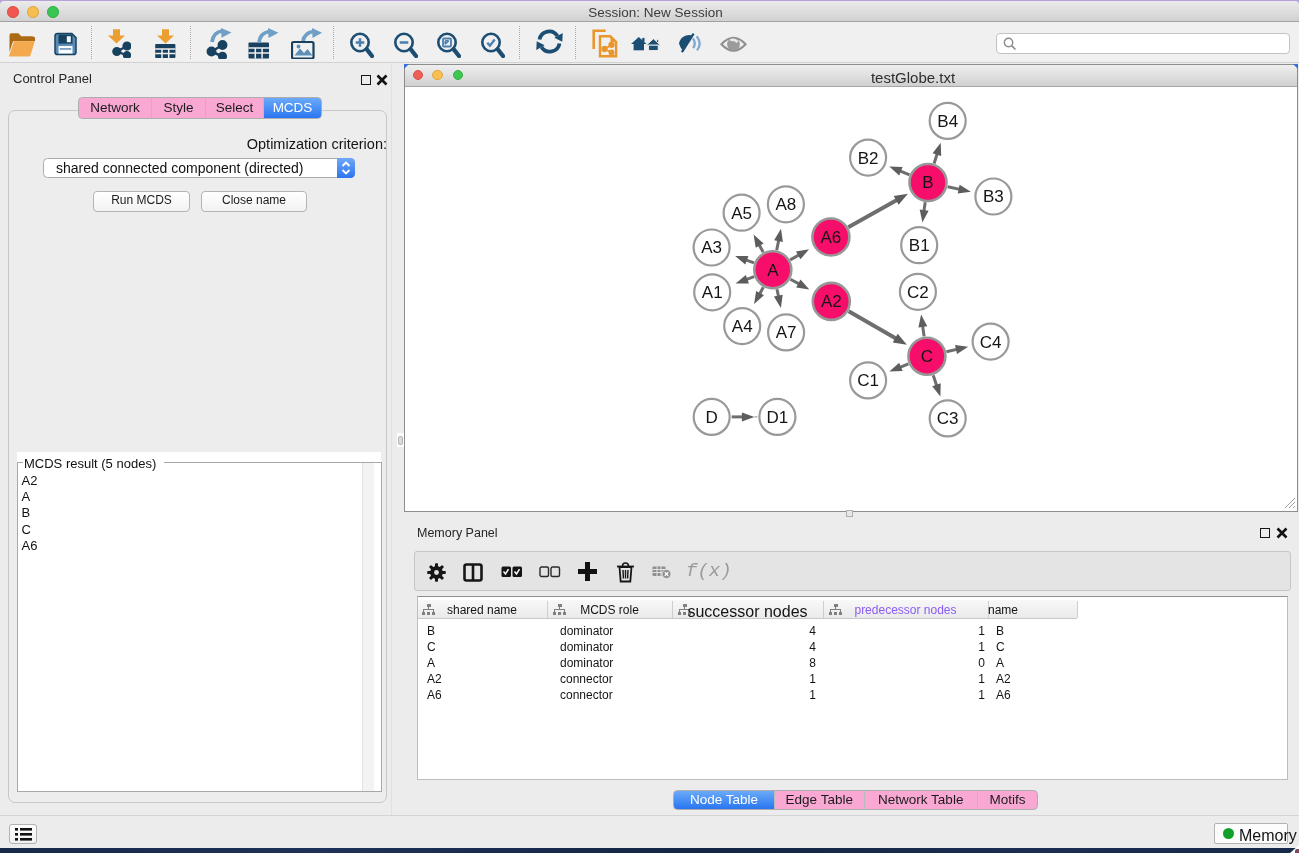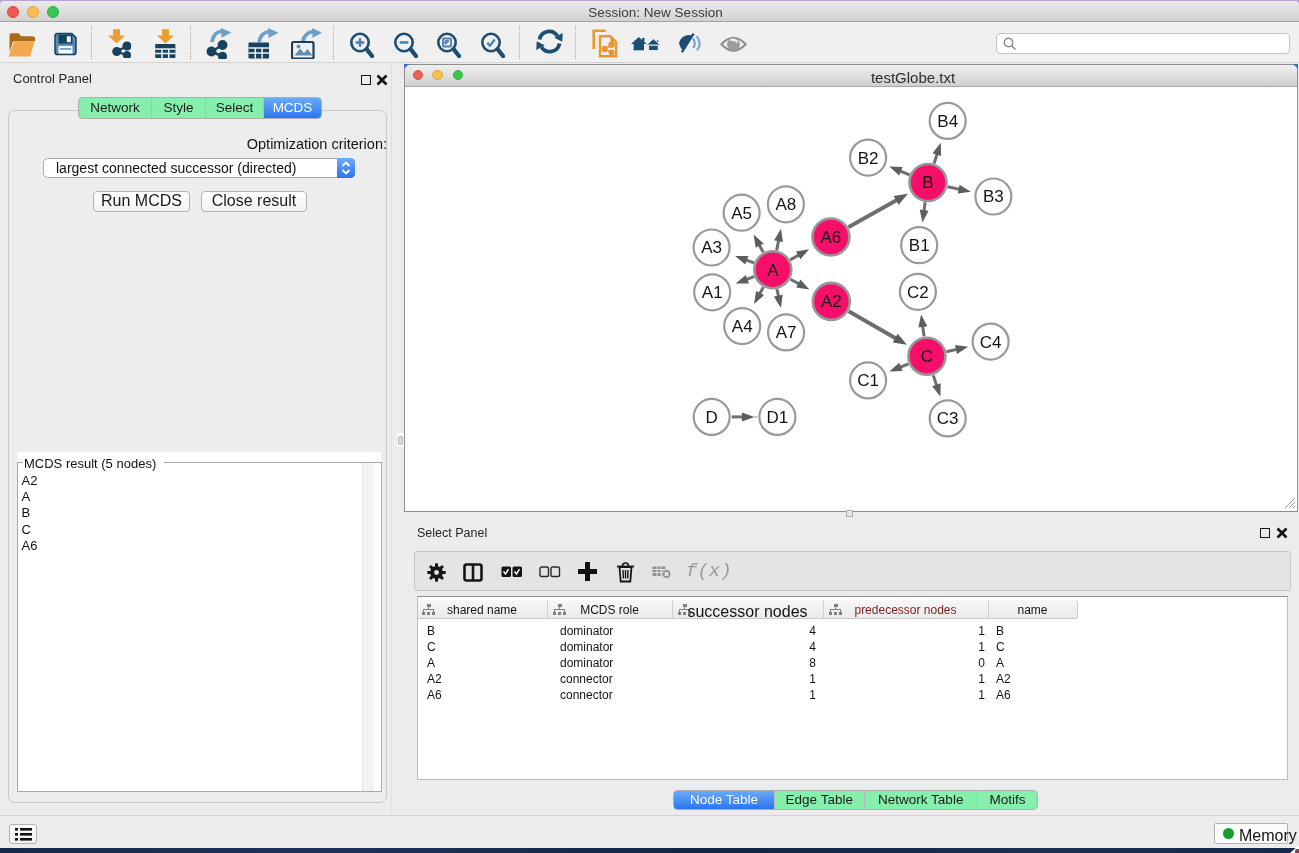--- a/index.html
+++ b/index.html
@@ -1,24 +1,24 @@
 <!DOCTYPE html>
 <html><head>
 <meta charset="utf-8">
 <style>
 html,body{margin:0;padding:0}
 body{width:1299px;height:853px;position:relative;overflow:hidden;
   font-family:"Liberation Sans",sans-serif;background:#ececec}
 .abs{position:absolute}
-.seg{display:flex;position:absolute;border:1px solid #adadad;border-radius:4.5px;background:#86efac;overflow:hidden}
+.seg{display:flex;position:absolute;border:1px solid #adadad;border-radius:4.5px;background:#f9a8d4;overflow:hidden}
 .seg div{font-size:13.5px;color:#1c1c1c;text-align:center;border-left:1px solid #b9b9b9}
 .seg div:first-child{border-left:none}
 .seg .on{background:linear-gradient(#6aaaf8,#2a76f2);color:#fff}
 .btn{position:absolute;background:linear-gradient(#ffffff,#f2f2f2);border:1px solid #b4b4b4;border-radius:4px;
-  font-size:16px;color:#1b1b1b;text-align:center}
+  font-size:12px;color:#1b1b1b;text-align:center}
 </style>
 </head>
 <body>
 
 <div class="abs" style="left:0;top:0;width:1299px;height:5px;background:#b7a2d8"></div>
 <div class="abs" style="left:0;top:1px;width:1299px;height:21px;background:linear-gradient(#ebebeb,#d1d1d1);
   border-radius:4px 4px 0 0;border-bottom:1px solid #a2a2a2;box-sizing:border-box"></div>
 <div class="abs" style="left:7.2px;top:6.3px;width:11.6px;height:11.6px;border-radius:50%;background:#f0574e;border:1px solid #dd4a41;box-sizing:border-box"></div>
 <div class="abs" style="left:27.2px;top:6.3px;width:11.6px;height:11.6px;border-radius:50%;background:#f6bd50;border:1px solid #e2a33a;box-sizing:border-box"></div>
 <div class="abs" style="left:47.2px;top:6.3px;width:11.6px;height:11.6px;border-radius:50%;background:#39c553;border:1px solid #2fae44;box-sizing:border-box"></div>
@@ -179,28 +179,28 @@
 <div class="abs" style="left:391px;top:64px;width:1px;height:751px;background:#e0e0e0"></div>
 <div class="abs" style="left:8px;top:109.5px;width:379px;height:693px;background:#ededed;border:1px solid #c7c7c7;border-radius:7px;box-sizing:border-box"></div>
 <div class="seg" style="left:78px;top:96.5px;height:20.5px;line-height:20.5px">
 <div style="width:72px">Network</div>
     <div style="width:53px">Style</div>
     <div style="width:57px">Select</div>
     <div class="on" style="width:57px">MCDS</div>
 </div>
 <div class="abs" style="left:8px;top:136px;width:379px;text-align:right;font-size:14.5px;color:#141414">Optimization criterion:</div>
 <div class="abs" style="left:43px;top:158px;width:312px;height:20px;background:#fff;border:1px solid #ababab;border-radius:4.5px;box-sizing:border-box"></div>
-<div class="abs" style="left:56px;top:160px;font-size:14px;color:#111">largest connected successor (directed)</div>
+<div class="abs" style="left:56px;top:160px;font-size:14px;color:#111">shared connected component (directed)</div>
 <div class="abs" style="left:337px;top:158px;width:18px;height:20px;background:linear-gradient(#6fa9f8,#2d74ef);border-radius:0 4.5px 4.5px 0;box-sizing:border-box"></div>
 <svg class="abs" style="left:340px;top:161px" width="12" height="14" viewBox="0 0 12 14">
 <path d="M2.5 5 L6 1.5 L9.5 5" fill="none" stroke="#fff" stroke-width="1.8"></path>
 <path d="M2.5 9 L6 12.5 L9.5 9" fill="none" stroke="#fff" stroke-width="1.8"></path>
 </svg>
 <div class="btn" style="left:93px;top:191px;width:95px;height:18.5px;line-height:17px">Run MCDS</div>
-<div class="btn" style="left:201px;top:191px;width:104px;height:18.5px;line-height:17px">Close result</div>
+<div class="btn" style="left:201px;top:191px;width:104px;height:18.5px;line-height:17px">Close name</div>
 
 <div class="abs" style="left:16.5px;top:452px;width:364.5px;height:340px;background:#fff"></div>
 <div class="abs" style="left:16.5px;top:462px;width:1px;height:330px;background:#a8a8a8"></div>
 <div class="abs" style="left:380.5px;top:462px;width:1px;height:330px;background:#a8a8a8"></div>
 <div class="abs" style="left:16.5px;top:791px;width:365px;height:1px;background:#a8a8a8"></div>
 <div class="abs" style="left:16.5px;top:462px;width:6px;height:1px;background:#a8a8a8"></div>
 <div class="abs" style="left:164px;top:462px;width:217px;height:1px;background:#a8a8a8"></div>
 <div class="abs" style="left:24px;top:455.5px;font-size:13px;color:#111">MCDS result (5 nodes)</div>
 <div class="abs" style="left:362px;top:463px;width:12px;height:328px;background:#f3f3f3;border-left:1px solid #e3e3e3;box-sizing:border-box"></div>
 <div class="abs" style="left:21.5px;top:473px;font-size:13px;color:#111;line-height:16.2px">A2<br>A<br>B<br>C<br>A6</div>
@@ -299,21 +299,21 @@
 <text x="514.2" y="164.1" text-anchor="middle" font-size="17" fill="#151515">B1</text>
 <text x="521.9" y="275.1" text-anchor="middle" font-size="17" fill="#151515">C</text>
 <text x="512.9" y="210.7" text-anchor="middle" font-size="17" fill="#151515">C2</text>
 <text x="585.6" y="260.5" text-anchor="middle" font-size="17" fill="#151515">C4</text>
 <text x="463.1" y="299.3" text-anchor="middle" font-size="17" fill="#151515">C1</text>
 <text x="542.7" y="337.3" text-anchor="middle" font-size="17" fill="#151515">C3</text>
 <text x="306.7" y="335.8" text-anchor="middle" font-size="17" fill="#151515">D</text>
 <text x="372.4" y="335.8" text-anchor="middle" font-size="17" fill="#151515">D1</text>
 </svg>
 
-<div class="abs" style="left:417px;top:526px;font-size:12.5px;color:#262626">Select Panel</div>
+<div class="abs" style="left:417px;top:526px;font-size:12.5px;color:#262626">Memory Panel</div>
 <div class="abs" style="left:1260px;top:528px;width:8px;height:8px;border:1.7px solid #161616"></div>
 <svg class="abs" style="left:1276px;top:527px" width="12" height="12" viewBox="0 0 12 12">
 <path d="M1.5 1.5 L10.5 10.5 M10.5 1.5 L1.5 10.5" stroke="#111" stroke-width="2.6"></path>
 </svg>
 <div class="abs" style="left:413.5px;top:551px;width:877px;height:40px;background:#e4e4e4;border:1px solid #c6c6c6;border-radius:3px;box-sizing:border-box"></div>
 <svg class="abs" style="left:427px;top:563px" width="19" height="19" viewBox="0 0 19 19">
 <rect x="8" y="0.2" width="3" height="4.6" rx="0.8" transform="rotate(0 9.5 9.5)" fill="#161616"></rect>
 <rect x="8" y="0.2" width="3" height="4.6" rx="0.8" transform="rotate(45 9.5 9.5)" fill="#161616"></rect>
 <rect x="8" y="0.2" width="3" height="4.6" rx="0.8" transform="rotate(90 9.5 9.5)" fill="#161616"></rect>
 <rect x="8" y="0.2" width="3" height="4.6" rx="0.8" transform="rotate(135 9.5 9.5)" fill="#161616"></rect>
@@ -373,22 +373,22 @@
 <line x1="659.5" y1="1" x2="659.5" y2="18"></line>
 </g>
 </svg>
 <div class="abs hdr-ic" style="left:422px;top:604px"></div>
 <div class="abs hdr-ic" style="left:553px;top:604px"></div>
 <div class="abs hdr-ic" style="left:678px;top:604px"></div>
 <div class="abs hdr-ic" style="left:829px;top:604px"></div>
 <div class="abs" style="left:417px;top:603px;width:130px;text-align:center;font-size:12px;color:#141414">shared name</div>
 <div class="abs" style="left:547px;top:603px;width:125px;text-align:center;font-size:12px;color:#141414">MCDS role</div>
 <div class="abs" style="left:672px;top:603px;width:151px;text-align:center;font-size:16px;color:#141414">successor nodes</div>
-<div class="abs" style="left:823px;top:603px;width:165px;text-align:center;font-size:12px;color:#7f1d1d">predecessor nodes</div>
-<div class="abs" style="left:988px;top:603px;width:89px;text-align:center;font-size:12px;color:#141414">name</div>
+<div class="abs" style="left:823px;top:603px;width:165px;text-align:center;font-size:12px;color:#8b5cf6">predecessor nodes</div>
+<div class="abs" style="left:988px;top:603px;width:89px;text-align:left;font-size:12px;color:#141414">name</div>
 <div class="abs" style="left:427px;top:622.5px;font-size:12px;color:#141414;line-height:16.2px">B<br>C<br>A<br>A2<br>A6</div>
 <div class="abs" style="left:560px;top:622.5px;font-size:12px;color:#141414;line-height:16.2px">dominator<br>dominator<br>dominator<br>connector<br>connector</div>
 <div class="abs" style="left:672px;top:622.5px;width:144px;text-align:right;font-size:12px;color:#141414;line-height:16.2px">4<br>4<br>8<br>1<br>1</div>
 <div class="abs" style="left:823px;top:622.5px;width:162px;text-align:right;font-size:12px;color:#141414;line-height:16.2px">1<br>1<br>0<br>1<br>1</div>
 <div class="abs" style="left:996px;top:622.5px;font-size:12px;color:#141414;line-height:16.2px">B<br>C<br>A<br>A2<br>A6</div>
 <div class="seg" style="left:673px;top:789.5px;height:18.5px;line-height:18.5px">
 <div class="on" style="width:100px">Node Table</div>
     <div style="width:88.5px">Edge Table</div>
     <div style="width:112.5px">Network Table</div>
     <div style="width:59px">Motifs</div>

